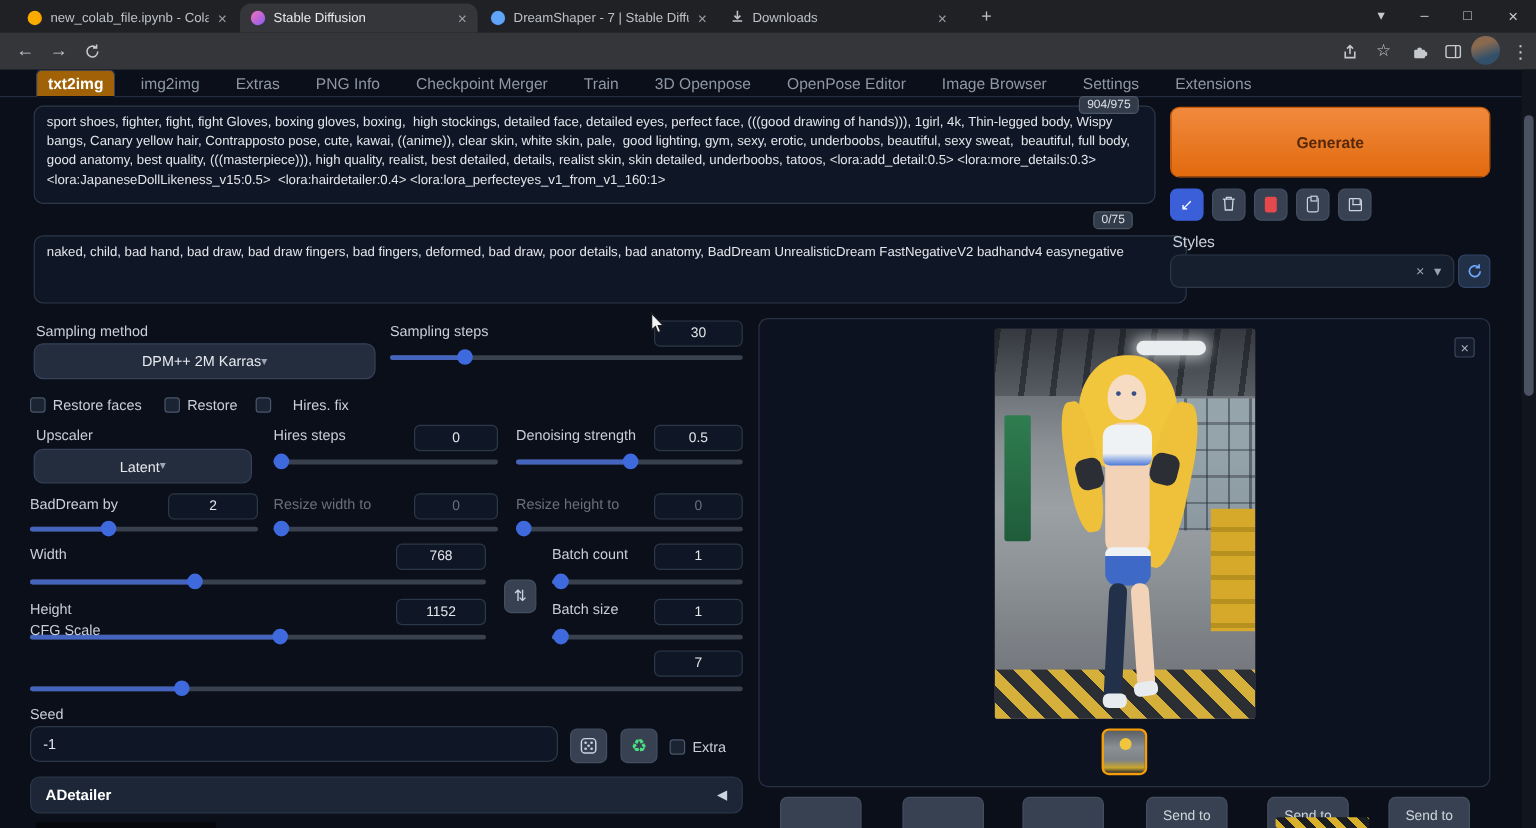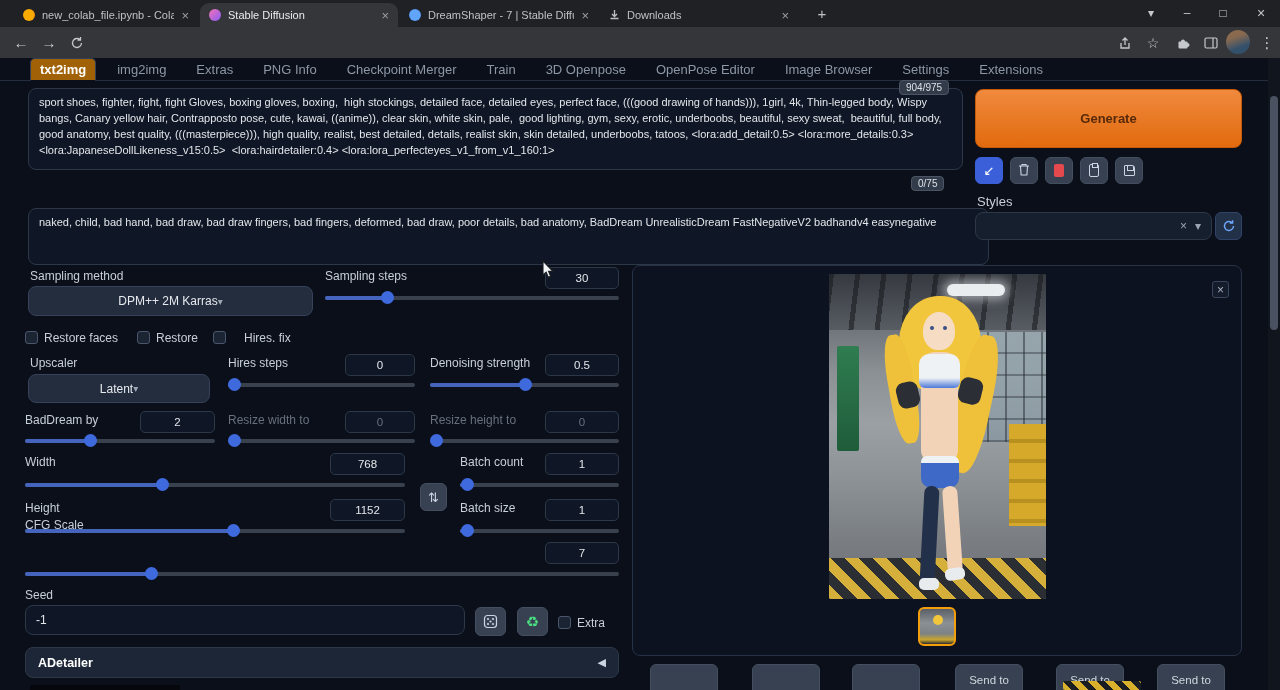--- a/index.html
+++ b/index.html
@@ -154,21 +154,21 @@
     <div class="apptab">OpenPose Editor</div>
     <div class="apptab">Image Browser</div>
     <div class="apptab">Settings</div>
     <div class="apptab">Extensions</div>
   </div>
 
   <div class="counter" style="left:899px;top:80px">904/975</div>
   <textarea class="ta" style="left: 28px; top: 88px; width: 935px; height: 82px;" spellcheck="false">sport shoes, fighter, fight, fight Gloves, boxing gloves, boxing,  high stockings, detailed face, detailed eyes, perfect face, (((good drawing of hands))), 1girl, 4k, Thin-legged body, Wispy bangs, Canary yellow hair, Contrapposto pose, cute, kawai, ((anime)), clear skin, white skin, pale,  good lighting, gym, sexy, erotic, underboobs, beautiful, sexy sweat,  beautiful, full body, good anatomy, best quality, (((masterpiece))), high quality, realist, best detailed, details, realist skin, skin detailed, underboobs, tatoos, &lt;lora:add_detail:0.5&gt; &lt;lora:more_details:0.3&gt; &lt;lora:JapaneseDollLikeness_v15:0.5&gt;  &lt;lora:hairdetailer:0.4&gt; &lt;lora:lora_perfecteyes_v1_from_v1_160:1&gt;</textarea>
 
   <div class="counter" style="left:911px;top:176px">0/75</div>
-  <textarea class="ta" style="left: 28px; top: 208px; width: 961px; height: 57px;" spellcheck="false">naked, child, bad hand, bad draw, bad draw fingers, bad fingers, deformed, bad draw, poor details, bad anatomy, BadDream UnrealisticDream FastNegativeV2 badhandv4 easynegative</textarea>
+  <textarea class="ta" style="left: 28px; top: 196px; width: 961px; height: 57px;" spellcheck="false">naked, child, bad hand, bad draw, bad draw fingers, bad fingers, deformed, bad draw, poor details, bad anatomy, BadDream UnrealisticDream FastNegativeV2 badhandv4 easynegative</textarea>
 
   <div class="generate">Generate</div>
 
   <div class="toolbtn blue" style="left:975px">
     <span>↙</span>
   </div>
   <div class="toolbtn" style="left:1010px">
     <span>
       <svg width="12" height="13" viewBox="0 0 12 13">
           <path d="M1 3h10M4 3V1.5h4V3M2.5 3l.6 9h5.8l.6-9" stroke="#cbd5e1" stroke-width="1.1" fill="none"></path>

